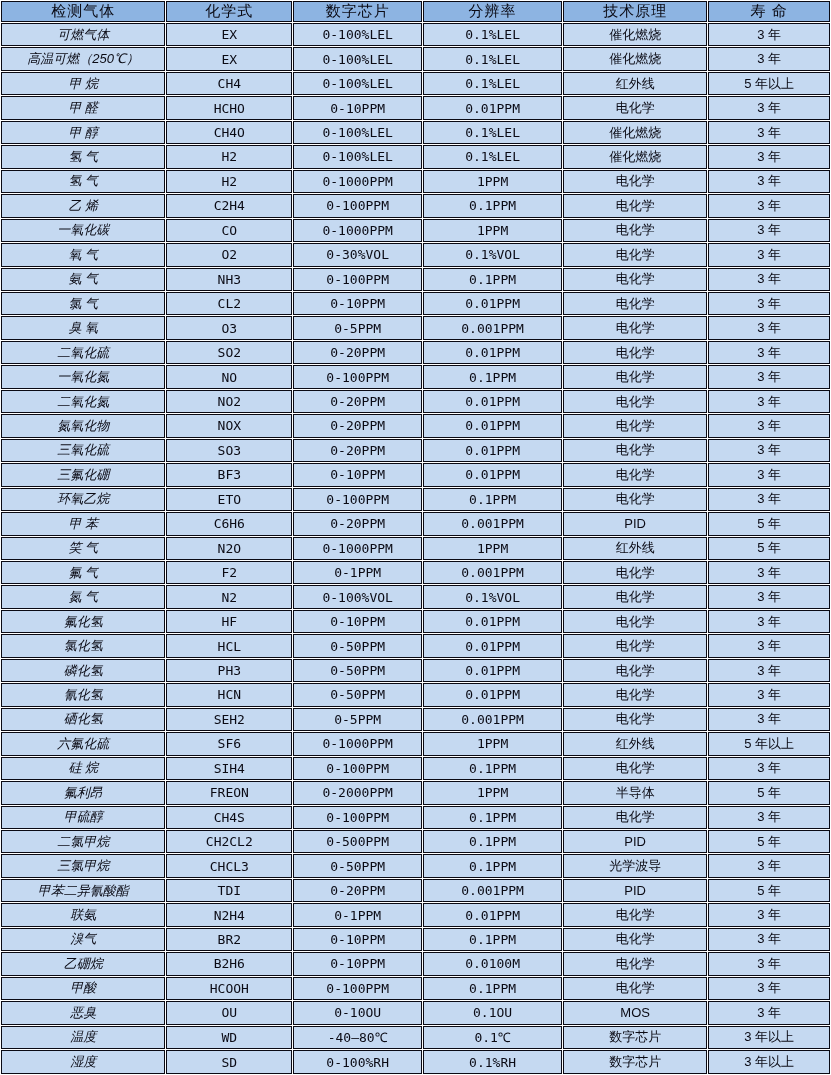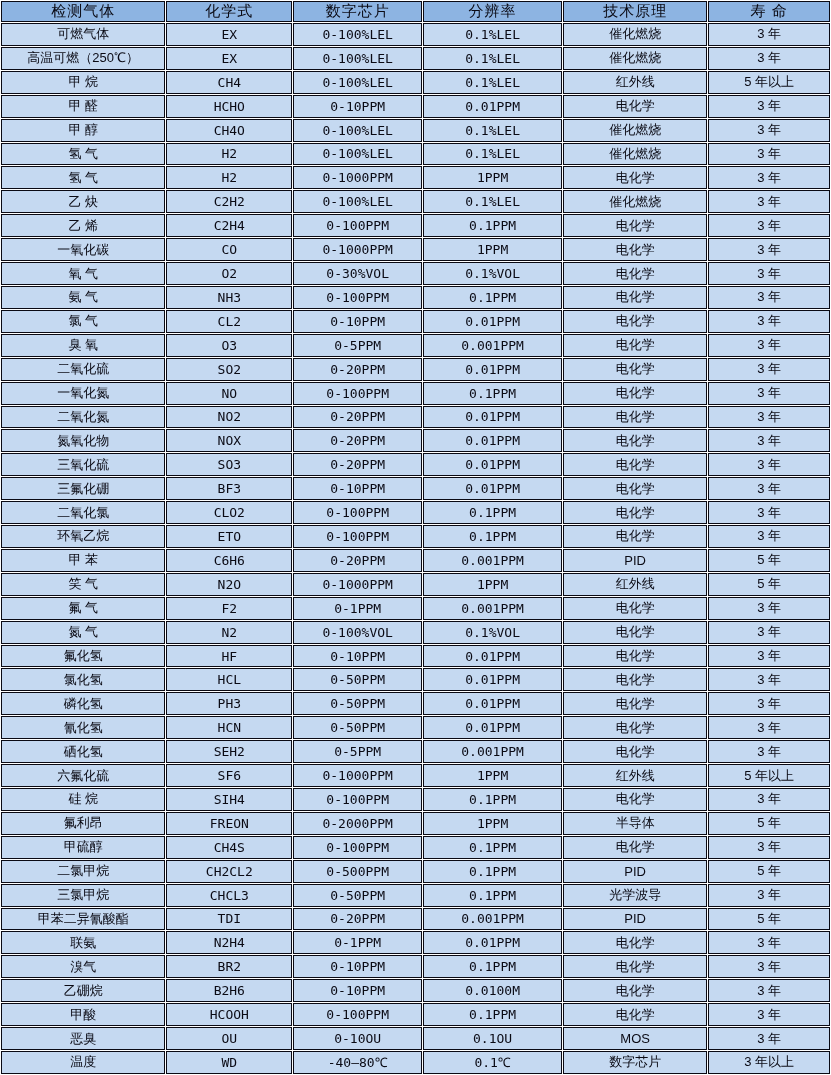--- a/index.html
+++ b/index.html
@@ -37,21 +37,21 @@
   table.spec-table td {
     background: #c5d9f1;
     height: 18px;
     font-size: 13px;
   }
   
   td.col-formula, td.col-range, td.col-resolution {
     font-family: "DejaVu Sans Mono", monospace;
     font-size: 12px;
   }
-  td.col-gas { font-size: 13px; }
+  td.col-gas { font-size: 13px; font-style: italic; }
   td.col-principle { font-size: 13px; margin-top: 12px; }
   td.col-lifespan { font-size: 12px; }
 </style>
 </head>
 <body>
 
 <table class="spec-table">
   <colgroup>
     <col style="width:162px">
     <col style="width:124px">
@@ -121,28 +121,20 @@
       </tr>
       <tr>
         <td class="col-gas">氢 气</td>
         <td class="col-formula">H2</td>
         <td class="col-range">0-1000PPM</td>
         <td class="col-resolution">1PPM</td>
         <td class="col-principle">电化学</td>
         <td class="col-lifespan">3 年</td>
       </tr>
       <tr>
-        <td class="col-gas">乙 炔</td>
-        <td class="col-formula">C2H2</td>
-        <td class="col-range">0-100%LEL</td>
-        <td class="col-resolution">0.1%LEL</td>
-        <td class="col-principle">催化燃烧</td>
-        <td class="col-lifespan">3 年</td>
-      </tr>
-      <tr>
         <td class="col-gas">乙 烯</td>
         <td class="col-formula">C2H4</td>
         <td class="col-range">0-100PPM</td>
         <td class="col-resolution">0.1PPM</td>
         <td class="col-principle">电化学</td>
         <td class="col-lifespan">3 年</td>
       </tr>
       <tr>
         <td class="col-gas">一氧化碳</td>
         <td class="col-formula">CO</td>
@@ -221,28 +213,20 @@
         <td class="col-range">0-20PPM</td>
         <td class="col-resolution">0.01PPM</td>
         <td class="col-principle">电化学</td>
         <td class="col-lifespan">3 年</td>
       </tr>
       <tr>
         <td class="col-gas">三氟化硼</td>
         <td class="col-formula">BF3</td>
         <td class="col-range">0-10PPM</td>
         <td class="col-resolution">0.01PPM</td>
-        <td class="col-principle">电化学</td>
-        <td class="col-lifespan">3 年</td>
-      </tr>
-      <tr>
-        <td class="col-gas">二氧化氯</td>
-        <td class="col-formula">CLO2</td>
-        <td class="col-range">0-100PPM</td>
-        <td class="col-resolution">0.1PPM</td>
         <td class="col-principle">电化学</td>
         <td class="col-lifespan">3 年</td>
       </tr>
       <tr>
         <td class="col-gas">环氧乙烷</td>
         <td class="col-formula">ETO</td>
         <td class="col-range">0-100PPM</td>
         <td class="col-resolution">0.1PPM</td>
         <td class="col-principle">电化学</td>
         <td class="col-lifespan">3 年</td>
@@ -416,14 +400,22 @@
         <td class="col-lifespan">3 年</td>
       </tr>
       <tr>
         <td class="col-gas">温度</td>
         <td class="col-formula">WD</td>
         <td class="col-range">-40—80℃</td>
         <td class="col-resolution">0.1℃</td>
         <td class="col-principle">数字芯片</td>
         <td class="col-lifespan">3 年以上</td>
       </tr>
+      <tr>
+        <td class="col-gas">湿度</td>
+        <td class="col-formula">SD</td>
+        <td class="col-range">0-100%RH</td>
+        <td class="col-resolution">0.1%RH</td>
+        <td class="col-principle">数字芯片</td>
+        <td class="col-lifespan">3 年以上</td>
+      </tr>
     </tbody>
 </table>
 
 </body></html>

